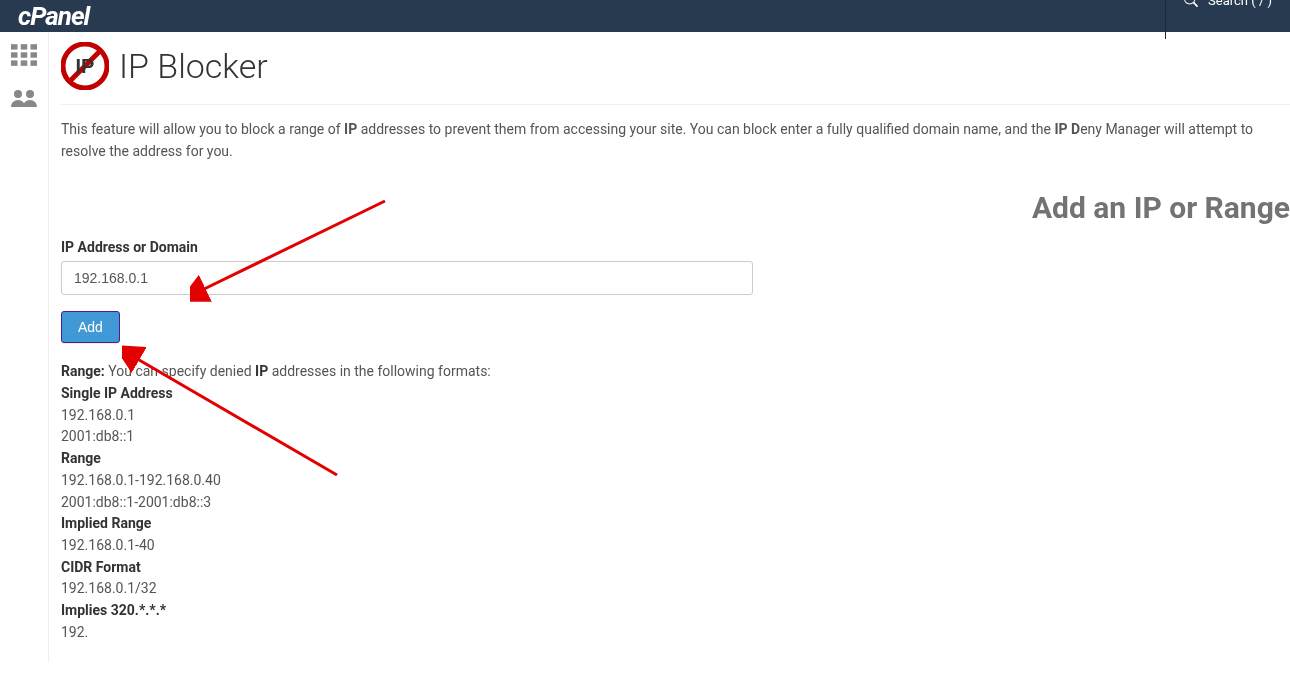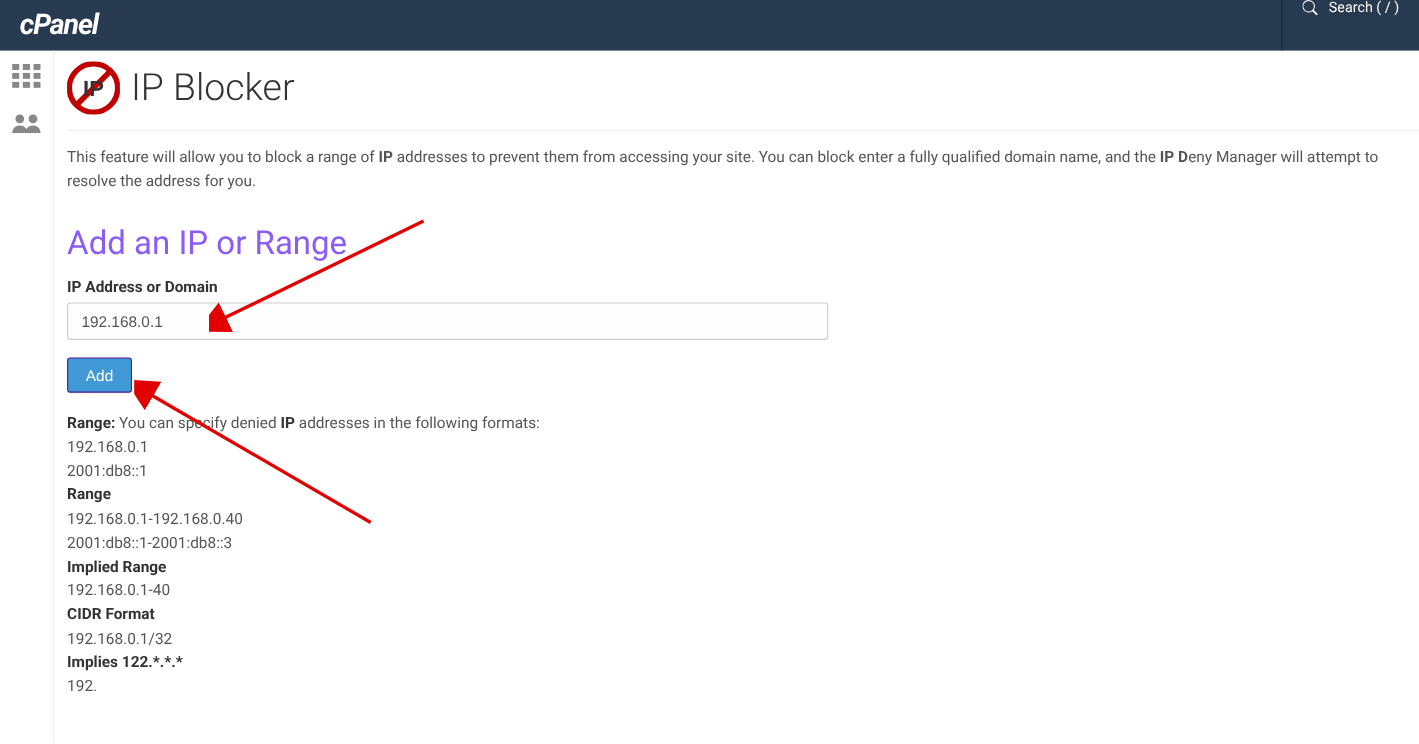--- a/index.html
+++ b/index.html
@@ -1,34 +1,34 @@
 <!DOCTYPE html>
 <html><head>
   <meta charset="utf-8">
   <style>
     * { box-sizing: border-box; margin: 0; padding: 0; }
     body { font-family: -apple-system, BlinkMacSystemFont, "Segoe UI", Roboto, "Helvetica Neue", Arial, sans-serif; font-size: 14px; color: #333; background: #fff; position: relative; }
-    .header { background: #283a50; height: 46px; display: flex; align-items: center; justify-content: space-between; padding: 0 0 0 18px; }
+    .header { background: #283a50; height: 32px; display: flex; align-items: center; justify-content: space-between; padding: 0 0 0 18px; }
     .logo { color: #fff; font-size: 26px; font-style: italic; font-weight: bold; letter-spacing: -1px; }
     .logo .c { font-style: italic; }
     .search-wrap { border-left: 1px solid #1a2838; height: 46px; display: flex; align-items: flex-start; padding: 0 18px; color: #fff; gap: 10px; cursor: pointer; }
     .search-wrap svg { width: 14px; height: 14px; fill: #fff; }
     .search-wrap span { font-size: 13px; color: #fff; opacity: 1; }
     .layout { display: flex; }
     .sidebar { width: 48px; padding-top: 8px; display: flex; flex-direction: column; align-items: center; gap: 14px; }
     .sidebar-btn { width: 40px; height: 30px; display: flex; align-items: center; justify-content: center; color: #888; cursor: pointer; }
     .sidebar-btn svg { width: 26px; height: 22px; fill: #888; }
     .main { flex: 1; padding: 10px 0 0 12px; border-left: 1px solid #eee; min-height: 630px; }
     .page-title { display: flex; align-items: center; gap: 10px; margin-bottom: 14px; }
     .page-title h1 { font-size: 34px; font-weight: 300; color: #333; }
     .ip-icon { width: 48px; height: 48px; }
     hr.sep { border: none; border-top: 1px solid #eee; margin: 0 0 14px 0; }
     .desc { color: #555; font-size: 14px; line-height: 1.55; margin-bottom: 28px; padding-right: 8px; }
     .desc b { font-weight: bold; }
-    h2 { font-size: 30px; font-weight: 400; color: #8b5cf6; margin-bottom: 14px; }
+    h2 { font-size: 30px; font-weight: 700; color: #737373; margin-bottom: 14px; text-align: right; }
     .field-label { font-weight: bold; color: #333; margin-bottom: 6px; font-size: 14px; }
     .input-row { margin-bottom: 16px; }
     .ip-input { width: 692px; height: 34px; border: 1px solid #ccc; border-radius: 3px; padding: 0 12px; font-size: 14px; color: #555; background: #fefefe; }
     .add-btn { background: #4099d4; border: 1px solid #4c1d95; color: #fff; padding: 7px 16px; border-radius: 3px; font-size: 14px; cursor: pointer; box-shadow: 0 1px 0 rgba(0,0,0,0.08); }
     .note-block { margin-top: 18px; line-height: 1.55; color: #555; }
     .note-block b { font-weight: bold; color: #333; }
     .note-line { margin: 0; }
     .annotation { position: absolute; pointer-events: none; }
     .arrow1 { left: 190px; top: 196px; }
     .arrow2 { left: 122px; top: 345px; }
@@ -88,30 +88,31 @@
 
     <h2>Add an IP or Range</h2>
     <div class="field-label">IP Address or Domain</div>
     <div class="input-row">
       <input class="ip-input" type="text" value="192.168.0.1" style="">
     </div>
     <button class="add-btn">Add</button>
 
     <div class="note-block">
       <p class="note-line"><b>Range:</b><span> You can specify denied </span><b>IP</b><span> addresses in the following formats:</span></p>
+      <p class="note-line"><b>Single IP Address</b></p>
       <p class="note-line">192.168.0.1</p>
       <p class="note-line">2001:db8::1</p>
       <p class="note-line"><b>Range</b></p>
       <p class="note-line">192.168.0.1-192.168.0.40</p>
       <p class="note-line">2001:db8::1-2001:db8::3</p>
       <p class="note-line"><b>Implied Range</b></p>
       <p class="note-line">192.168.0.1-40</p>
       <p class="note-line"><b>CIDR Format</b></p>
       <p class="note-line">192.168.0.1/32</p>
-      <p class="note-line"><b>Implies 122.*.*.*</b></p>
+      <p class="note-line"><b>Implies 320.*.*.*</b></p>
       <p class="note-line">192.</p>
     </div>
   </div>
 </div>
 
 <svg class="annotation arrow1" width="200" height="110">
   <defs>
       <marker id="ah1" markerWidth="10" markerHeight="10" refX="2" refY="5" orient="auto">
         <path d="M0,0 L10,5 L0,10 z" fill="#e30000"></path>
       </marker>

